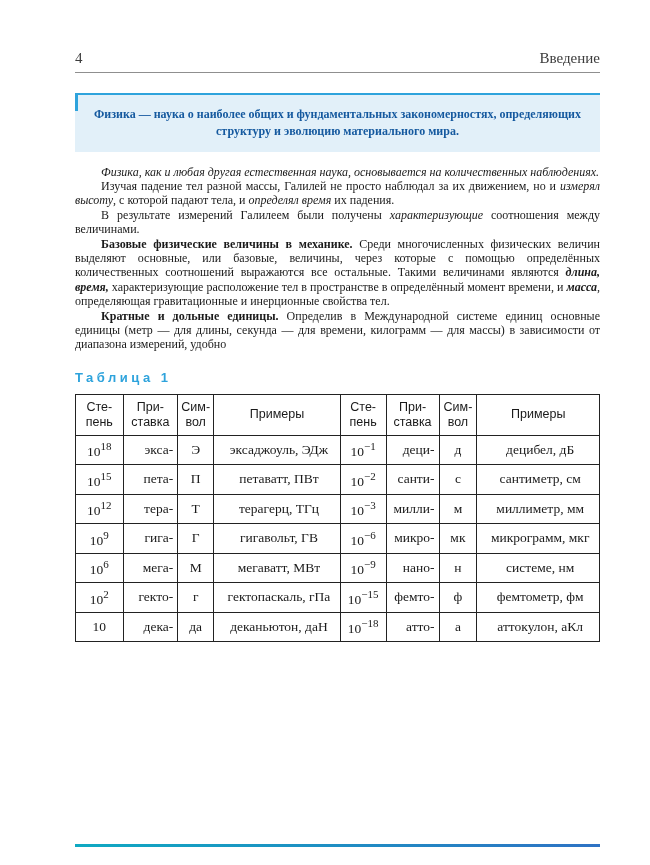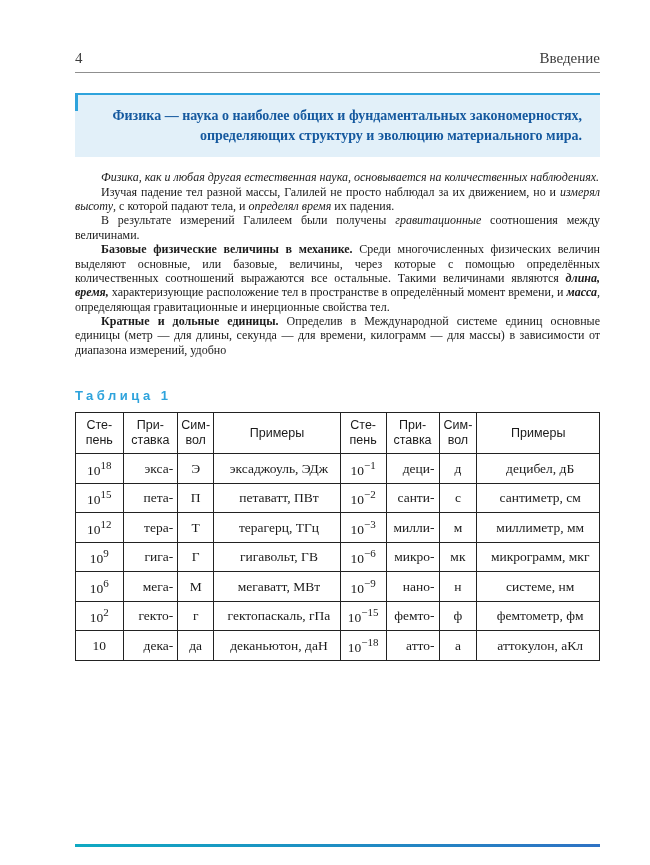--- a/index.html
+++ b/index.html
@@ -27,29 +27,29 @@
     margin-top:20px;background:var(--box-bg);position:relative;
     border-top:2px solid var(--accent);
     padding:11px 18px 12px 18px;
   }
   .def-box::before{
     content:"";position:absolute;left:0;top:-2px;width:3px;height:18px;
     background:var(--accent);
   }
   .def-box p{
     margin:0;font-weight:bold;color:var(--box-text);
-    font-size:14px;line-height:1.4;text-align:right;
+    font-size:12px;line-height:1.4;text-align:center;
   }
   .body-text{margin-top:13px;font-size:12px;line-height:1.2;text-align:justify;}
   .body-text p{margin:0;text-indent:26px;}
   .s-i{font-style:italic;}
   .s-b{font-weight:bold;}
   .s-bi{font-weight:bold;font-style:italic;}
   .table-label{
-    margin-top:31px;color:var(--accent);
+    margin-top:18px;color:var(--accent);
     font-family:"Liberation Sans", sans-serif;
     font-weight:bold;font-size:13px;letter-spacing:3.5px;
   }
   .table-title{
     margin-top:7px;font-family:"Liberation Sans", sans-serif;
     font-weight:bold;font-size:13.5px;color:#111;
   }
   table.prefix-table{
     margin-top:9px;border-collapse:collapse;width:100%;
     font-size:13.5px;
@@ -84,21 +84,21 @@
   </div>
   <div class="header-rule"></div>
 
   <div class="def-box">
     <p>Физика — наука о наиболее общих и фундаментальных закономерностях, определяющих структуру и эволюцию материального мира.</p>
   </div>
 
   <div class="body-text" id="paragraphs">
       <p><span class="s-i">Физика, как и любая другая естественная наука, основывается на количественных наблюдениях.</span></p>
       <p><span>Изучая падение тел разной массы, Галилей не просто наблюдал за их движением, но и </span><span class="s-i">измерял высоту</span><span>, с которой падают тела, и </span><span class="s-i">определял время</span><span> их падения.</span></p>
-      <p><span>В результате измерений Галилеем были получены </span><span class="s-i">гравитационные</span><span> соотношения между величинами.</span></p>
+      <p><span>В результате измерений Галилеем были получены </span><span class="s-i">характеризующие</span><span> соотношения между величинами.</span></p>
       <p><span class="s-b">Базовые физические величины в механике.</span><span> Среди многочисленных физических величин выделяют основные, или базовые, величины, через которые с помощью определённых количественных соотношений выражаются все остальные. Такими величинами являются </span><span class="s-bi">длина, время,</span><span> характеризующие расположение тел в пространстве в определённый момент времени, и </span><span class="s-bi">масса</span><span>, определяющая гравитационные и инерционные свойства тел.</span></p>
       <p><span class="s-b">Кратные и дольные единицы.</span><span> Определив в Международной системе единиц основные единицы (метр — для длины, секунда — для времени, килограмм — для массы) в зависимости от диапазона измерений, удобно</span></p>
     </div>
 
   <div class="table-label">Таблица 1</div>
 
   <table class="prefix-table">
     <colgroup>
       <col style="width:48px">
         <col style="width:55px">

